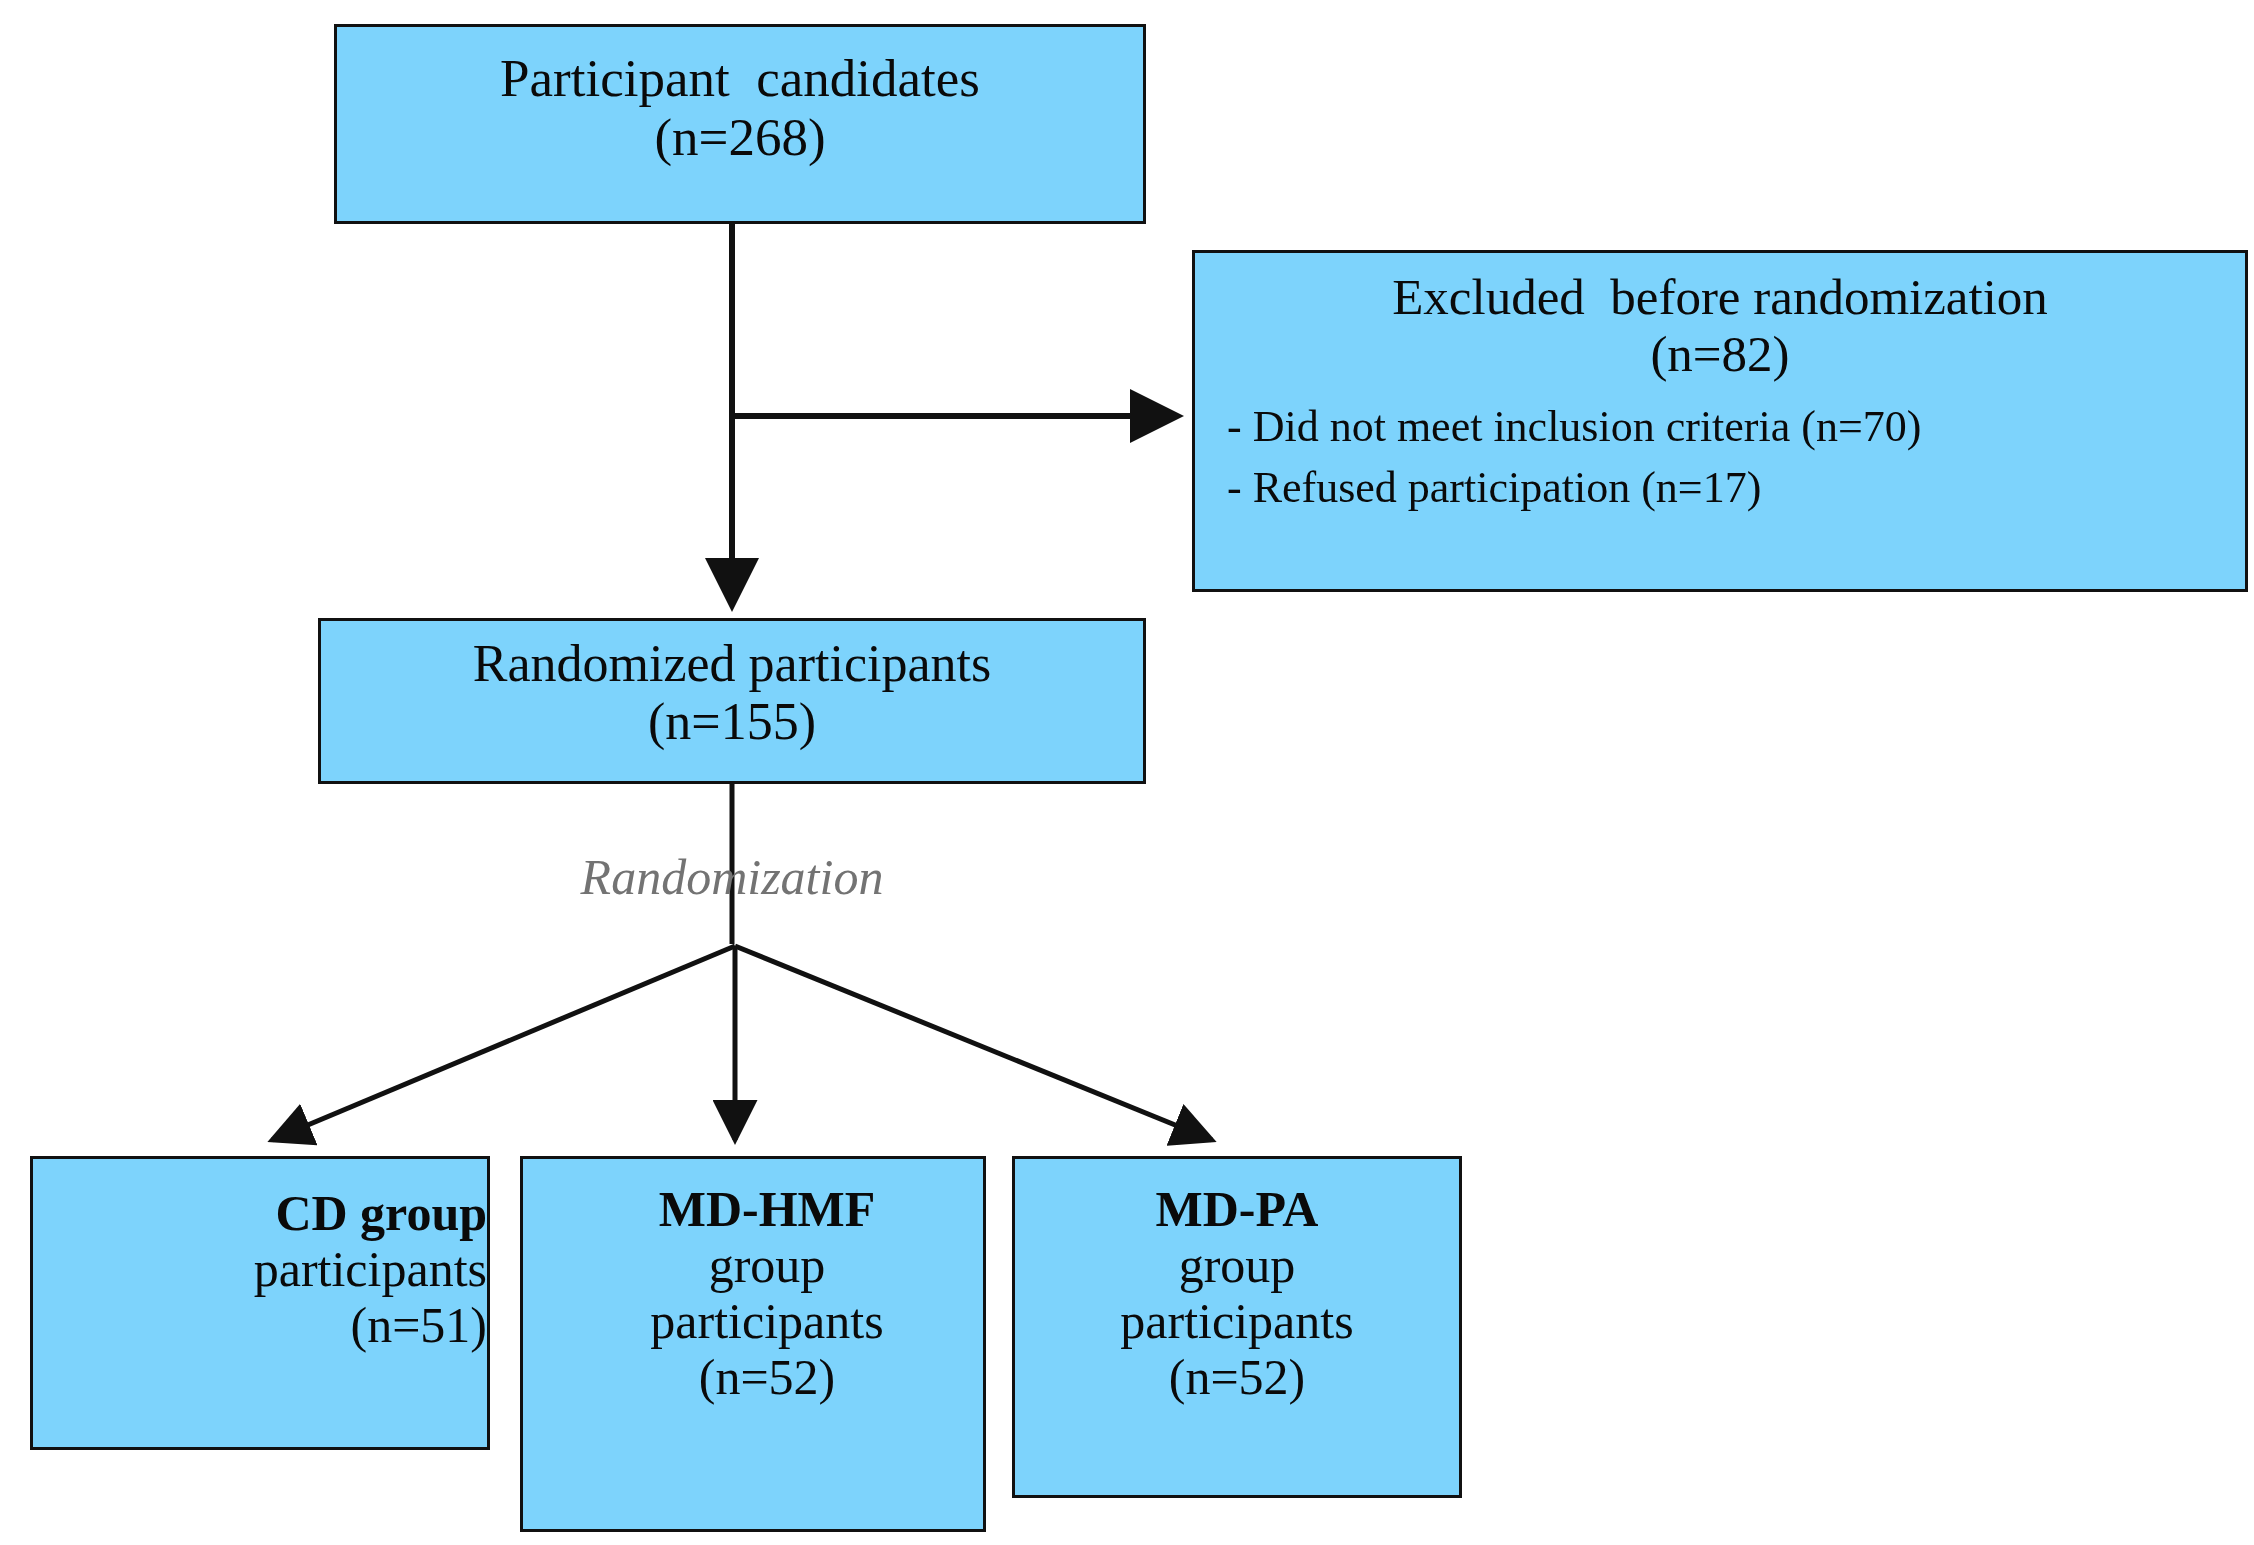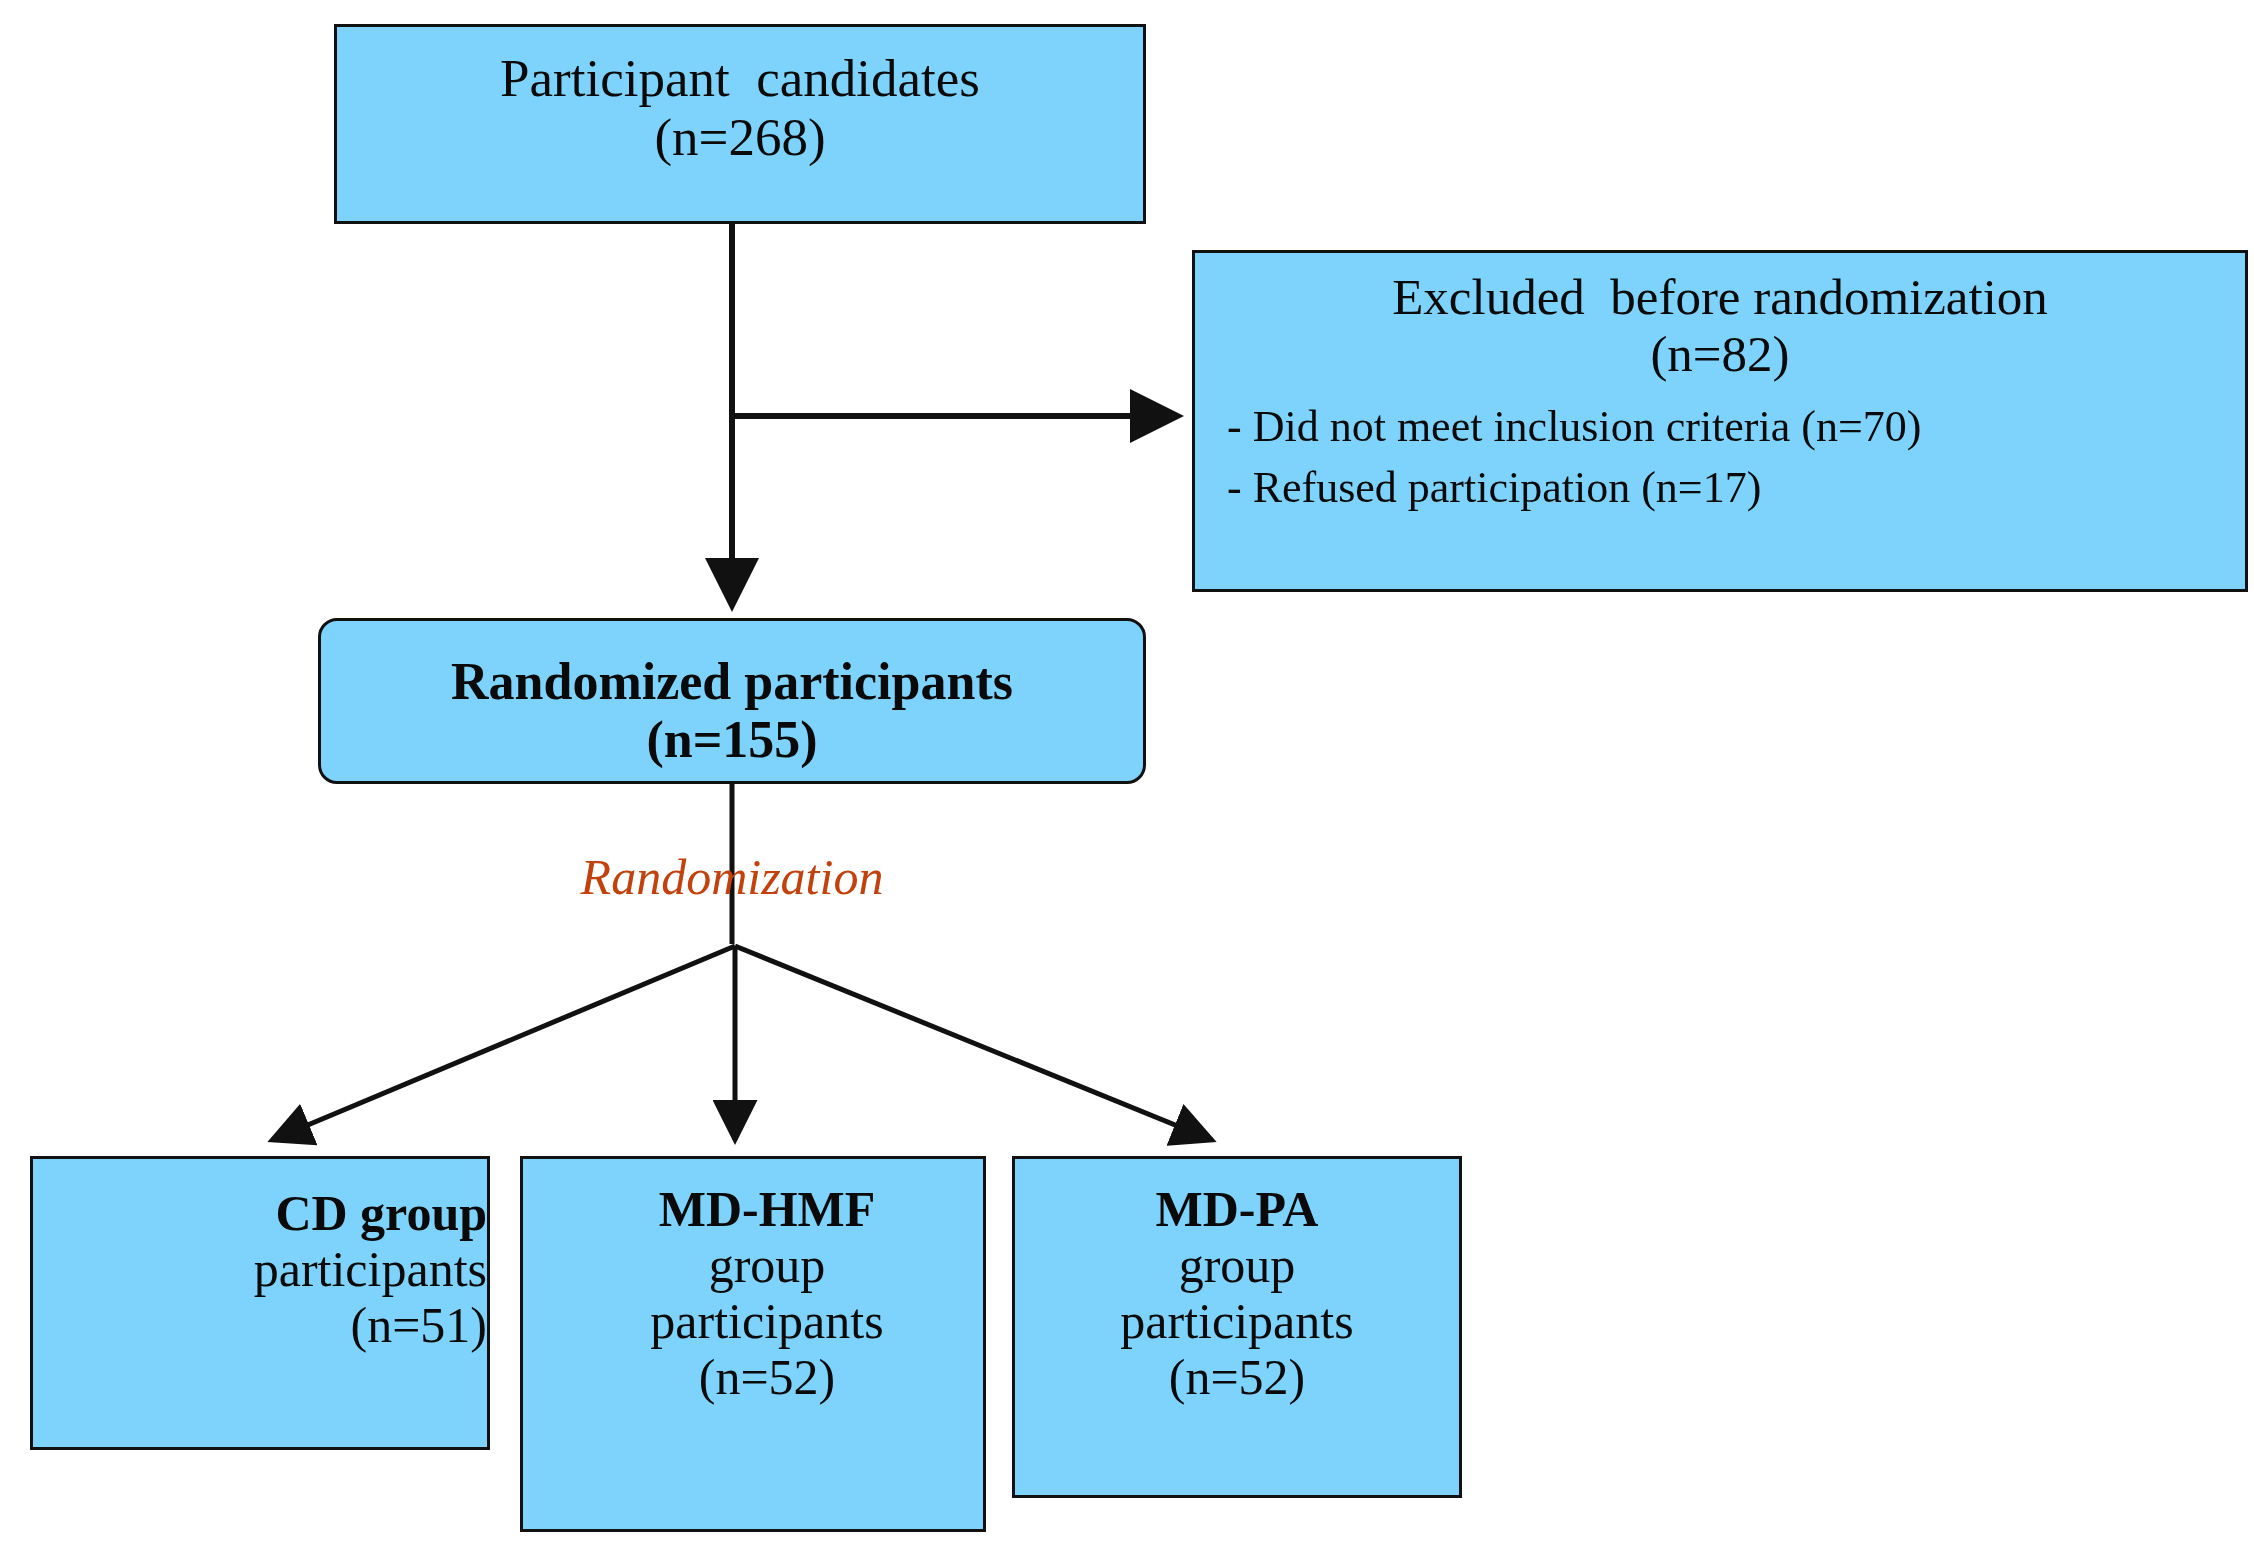--- a/index.html
+++ b/index.html
@@ -66,24 +66,23 @@
     font-size: 44px;
     line-height: 1.38;
   }
   #node-excluded .bullets .ln {
     display: block;
     padding-left: 12px;
   }
   #node-randomized {
     left: 318px; top: 618px; width: 828px; height: 166px;
     font-size: 52px;
-    font-weight: bold;
+    font-weight: normal;
     justify-content: flex-start;
-    padding-top: 32px;
-    border-radius: 19px;
+    padding-top: 14px;
   }
   #node-cd {
     left: 30px; top: 1156px; width: 460px; height: 294px;
     font-size: 50px;
     justify-content: flex-start;
     padding-top: 26px;
     align-items: flex-end;
   }
   #node-mdhmf {
     left: 520px; top: 1156px; width: 466px; height: 376px;
@@ -102,21 +101,21 @@
 
   #label-randomization {
     position: absolute;
     left: 318px;
     top: 848px;
     width: 828px;
     text-align: center;
     font-size: 50px;
     font-style: italic;
     font-family: "Liberation Serif", "DejaVu Serif", serif;
-    color: #c2410c;
+    color: #737373;
     white-space: pre;
   }
 </style>
 </head>
 <body>
 
 <div id="canvas">
 
   <svg id="edges" viewBox="0 0 2254 1545" xmlns="http://www.w3.org/2000/svg">
     <defs>

